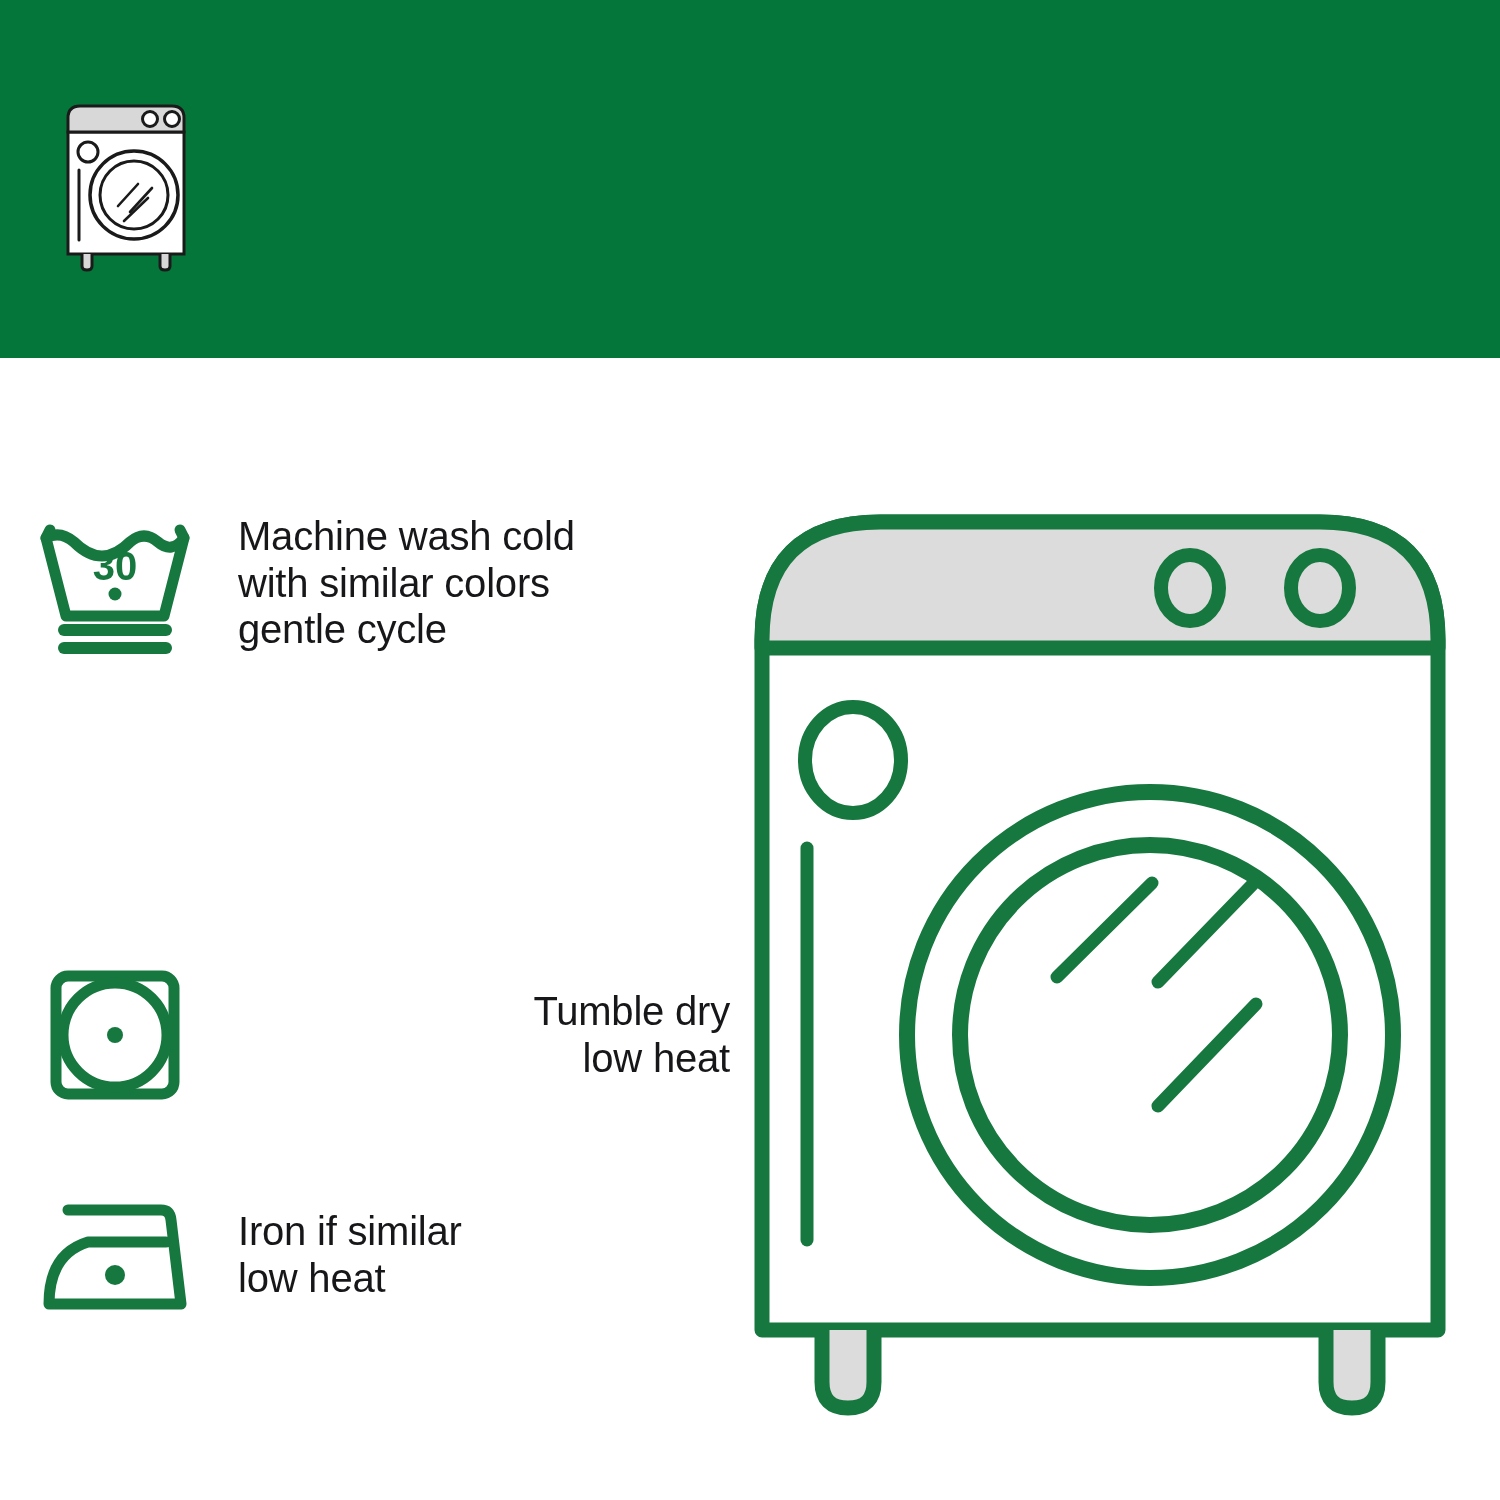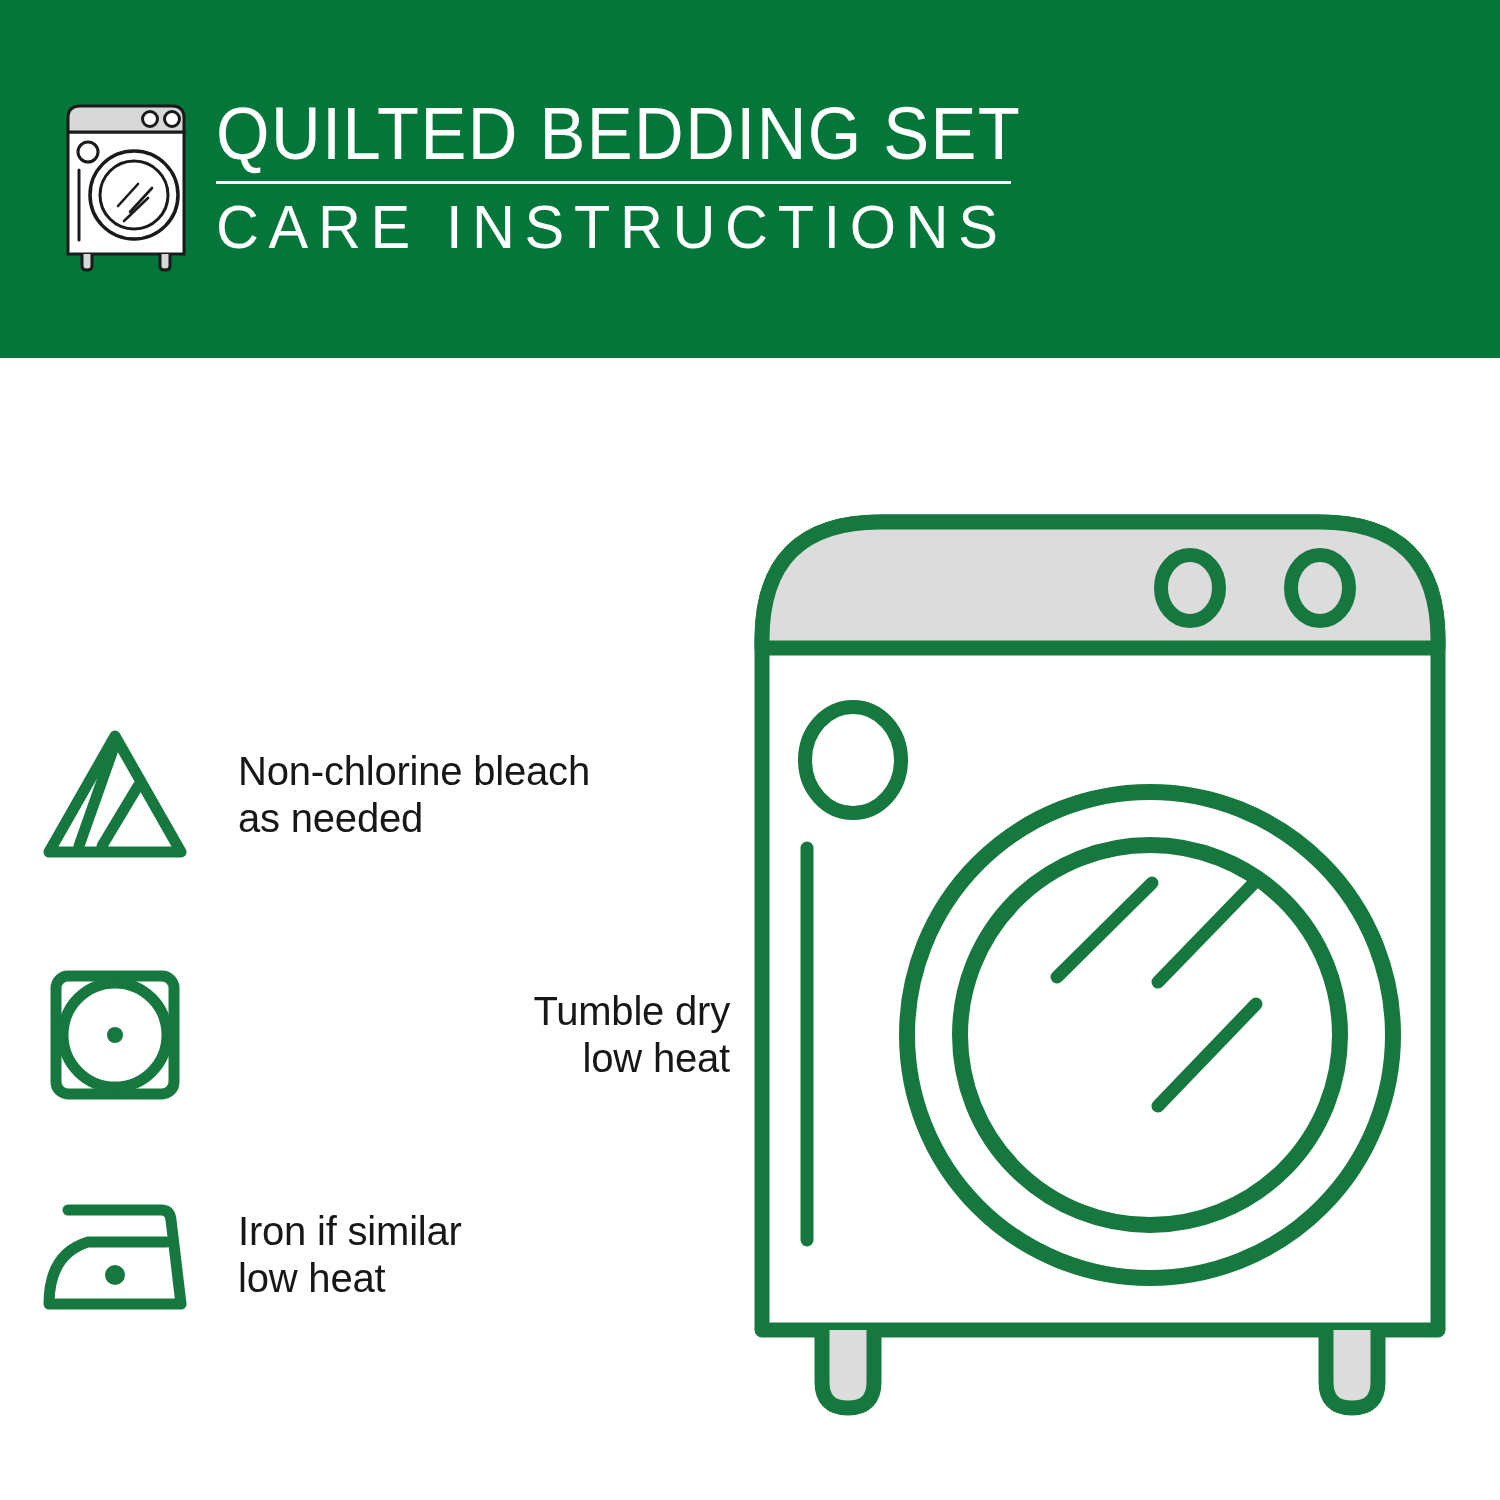--- a/index.html
+++ b/index.html
@@ -141,45 +141,46 @@
       <circle cx="72" cy="95" r="34" fill="#ffffff" stroke="#1a1a1a" stroke-width="3"></circle>
       <line x1="56" y1="106" x2="76" y2="84" stroke="#1a1a1a" stroke-width="2.6" stroke-linecap="round"></line>
       <line x1="68" y1="112" x2="90" y2="88" stroke="#1a1a1a" stroke-width="2.6" stroke-linecap="round"></line>
       <line x1="62" y1="121" x2="86" y2="98" stroke="#1a1a1a" stroke-width="2.6" stroke-linecap="round"></line>
 
       <path d="M20 154 L20 166 Q20 170 25 170 Q30 170 30 166 L30 154" fill="#d8d8d8" stroke="#1a1a1a" stroke-width="3"></path>
       <path d="M98 154 L98 166 Q98 170 103 170 Q108 170 108 166 L108 154" fill="#d8d8d8" stroke="#1a1a1a" stroke-width="3"></path>
     </svg>
   </div>
 
-  <div id="header-text-block">
-    <div id="header-title">QUILTED BEDDING SET</div>
-    <div id="header-divider"></div>
-    <div id="header-subtitle">CARE INSTRUCTIONS</div>
-  </div>
 </div>
 
 <div id="instruction-list">
 
-
-  <div class="instruction-row" id="row-bleach">
+  <div class="instruction-row" id="row-wash">
     <div class="symbol-wrap">
       <svg viewBox="0 0 170 150" width="170" height="150">
         <g fill="none" stroke="#17783f" stroke-width="11" stroke-linecap="round" stroke-linejoin="round">
-          <path d="M85 16 L151 132 L19 132 Z"></path>
-          <line x1="85" y1="24" x2="49" y2="126"></line>
-          <line x1="108" y1="66" x2="72" y2="126"></line>
+          <path d="M20 22 L16 30 L36 108 L134 108 L154 30 L150 22"></path>
+          <path d="M16 30 Q30 22 44 34 Q58 48 72 48 Q86 48 100 34 Q114 22 128 34 Q142 46 154 30"></path>
+        </g>
+        <text x="85" y="72" text-anchor="middle" font-family="Liberation Sans, sans-serif" font-size="40" font-weight="700" fill="#17783f">30</text>
+        <circle cx="85" cy="86" r="6.5" fill="#17783f"></circle>
+        <g stroke="#17783f" stroke-width="12" stroke-linecap="round">
+          <line x1="34" y1="122" x2="136" y2="122"></line>
+          <line x1="34" y1="140" x2="136" y2="140"></line>
         </g>
       </svg>
     </div>
     <div class="label-wrap">
-      <div class="instruction-label">Non-chlorine bleach
-as needed</div>
-    </div>
-  </div>
+      <div class="instruction-label">Machine wash cold
+with similar colors
+gentle cycle</div>
+    </div>
+  </div>
+
 
   <div class="instruction-row" id="row-dry">
     <div class="symbol-wrap">
       <svg viewBox="0 0 170 150" width="170" height="150">
         <rect x="26" y="16" width="118" height="118" rx="12" ry="12" fill="none" stroke="#17783f" stroke-width="11"></rect>
         <circle cx="85" cy="75" r="52" fill="none" stroke="#17783f" stroke-width="11"></circle>
         <circle cx="85" cy="75" r="8" fill="#17783f"></circle>
       </svg>
     </div>
     <div class="label-wrap">

